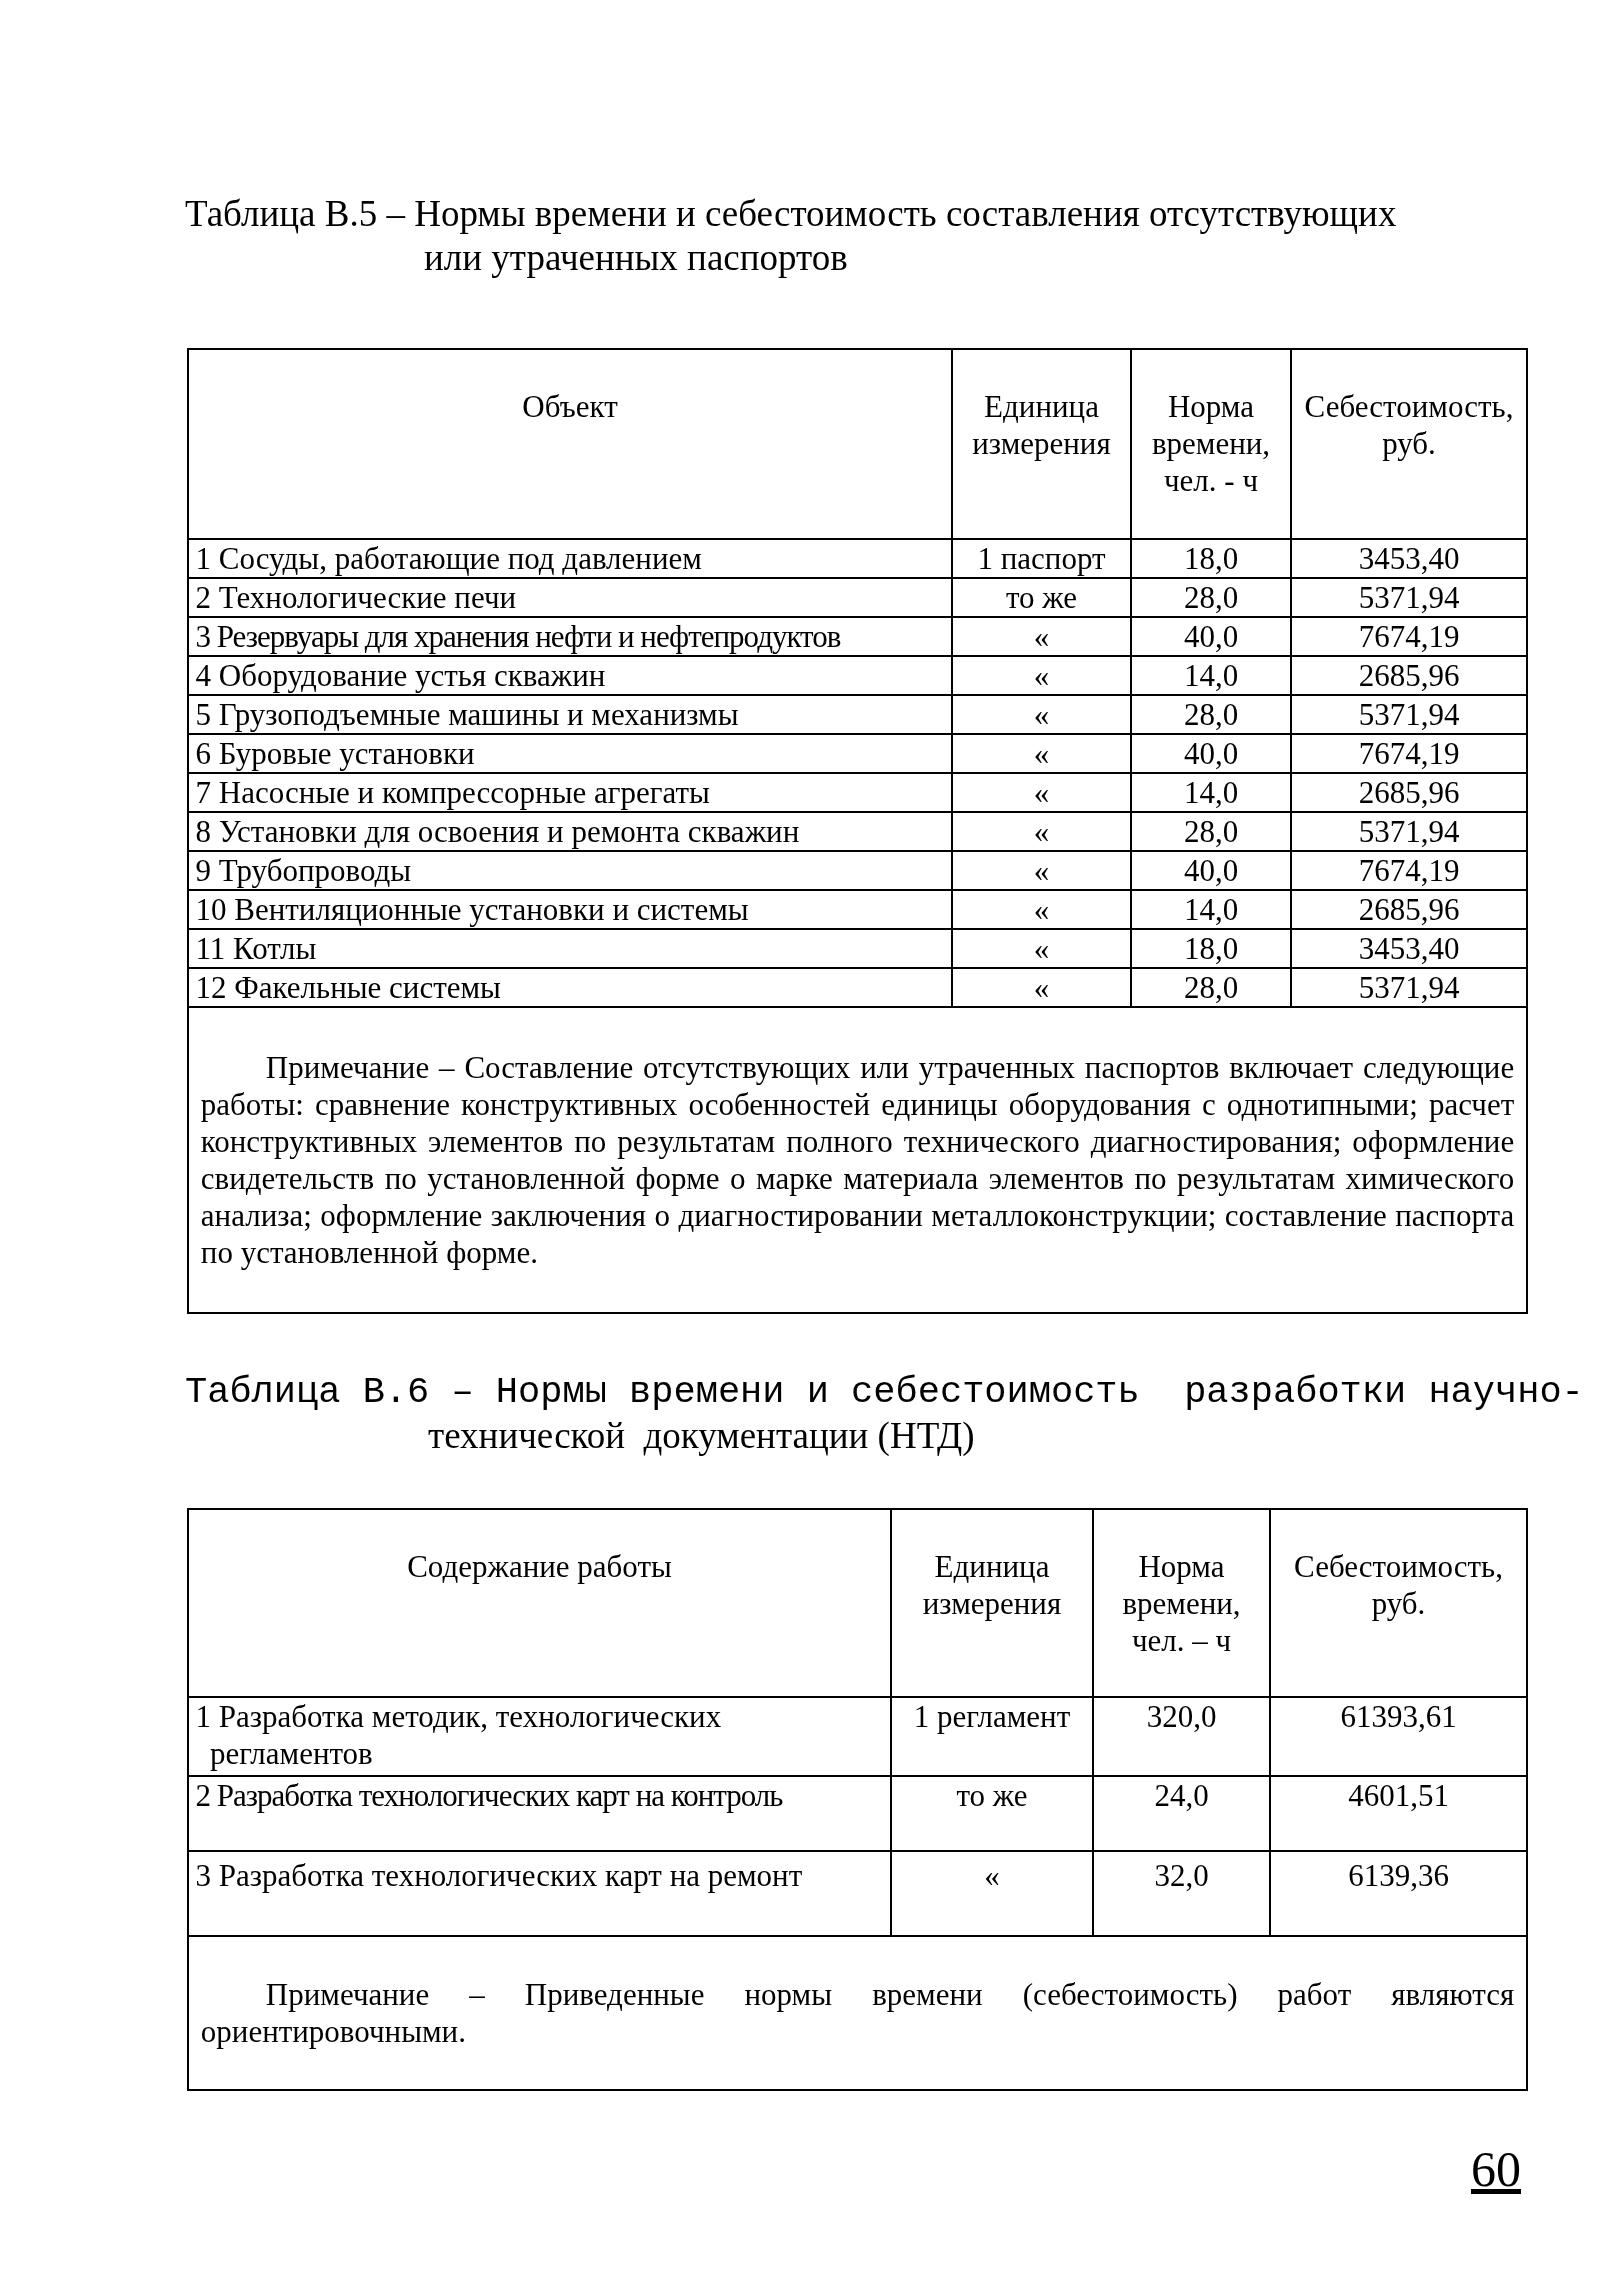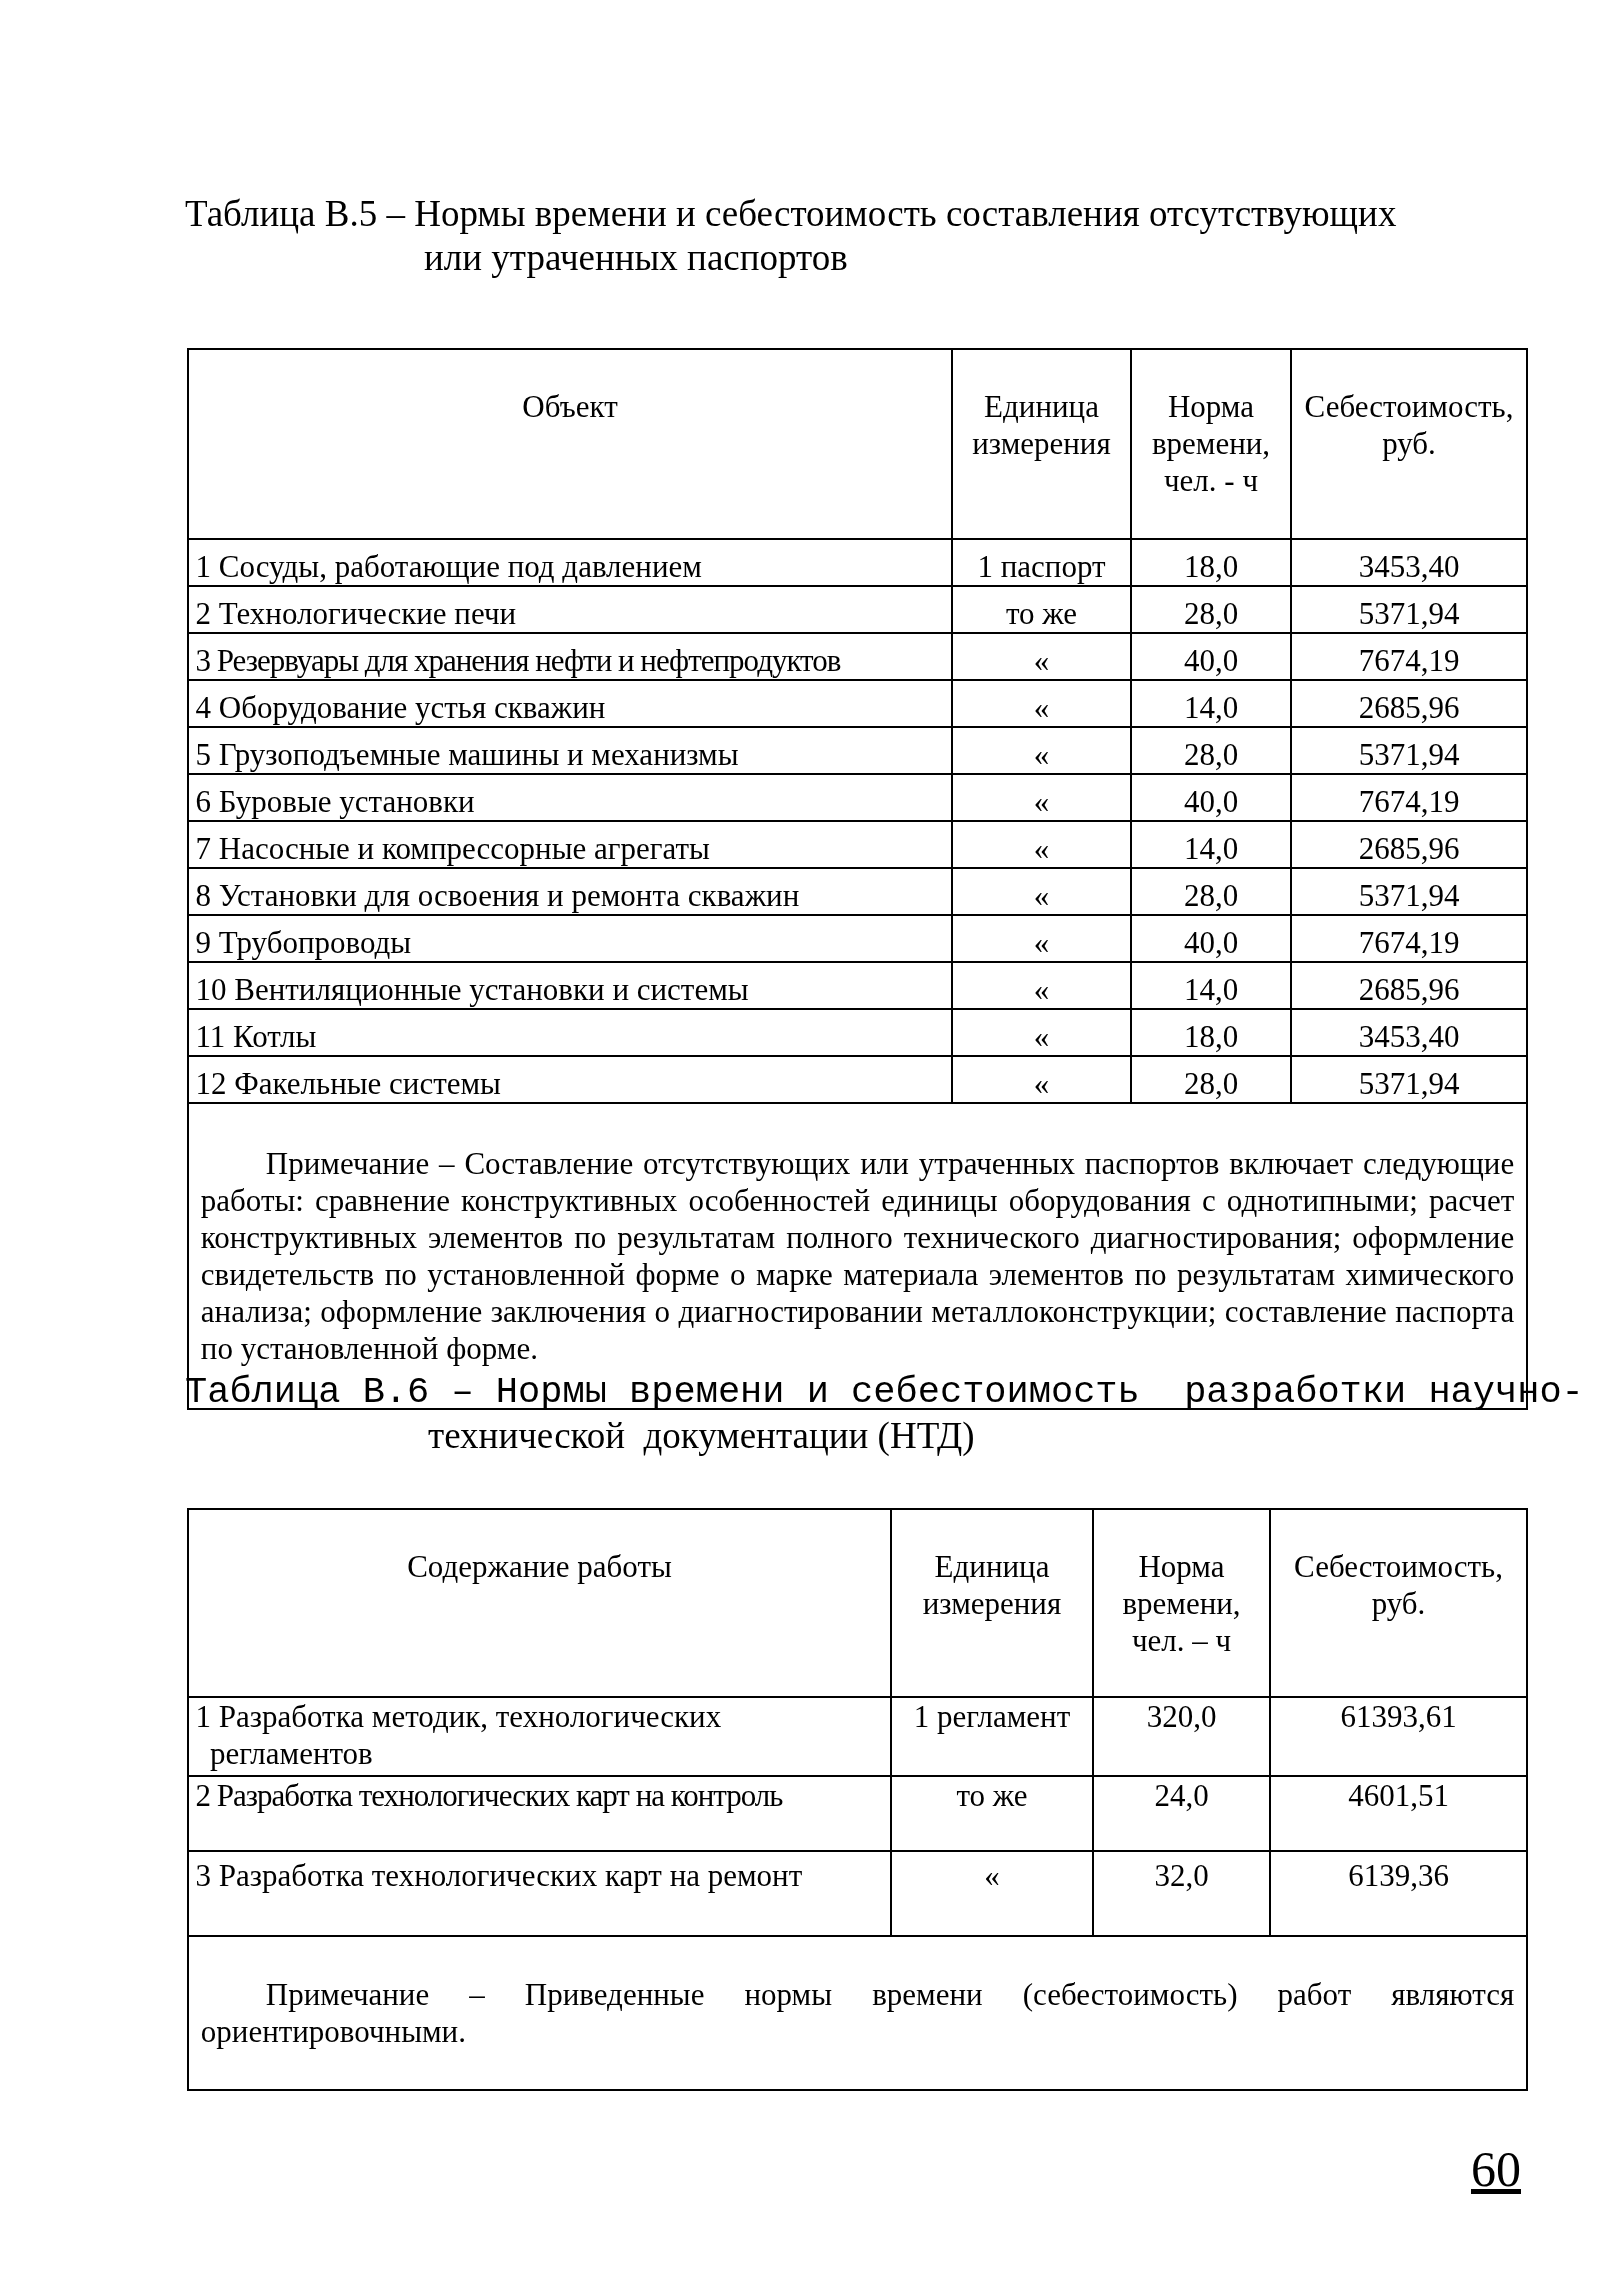--- a/index.html
+++ b/index.html
@@ -49,21 +49,21 @@
       text-align: justify;
       padding: 0 11.8px !important;
       line-height: 37px;
       vertical-align: middle !important;
     }
     .note-cell .indent { display: inline-block; width: 65px; }
 
     
     #t5 { left: 187px; top: 348px; width: 1339px; }
     #t5 .h-row { height: 190px; }
-    #t5 .d-row td { height: 37px; padding-top: 8px; padding-bottom: 0; }
+    #t5 .d-row td { height: 37px; padding-top: 0; padding-bottom: 0; }
     #t5 .n-row td { height: 304px; }
 
     
     #t6 { left: 187px; top: 1508px; width: 1339px; }
     #t6 .h-row { height: 188px; }
     #t6 .r1 td { height: 77px; }
     #t6 .r2 td { height: 73px; }
     #t6 .r3 td { height: 78px; }
     #t6 .n-row td { height: 152px; }
     #t6 .wrap-indent { padding-left: 14.4px; display:block; }

